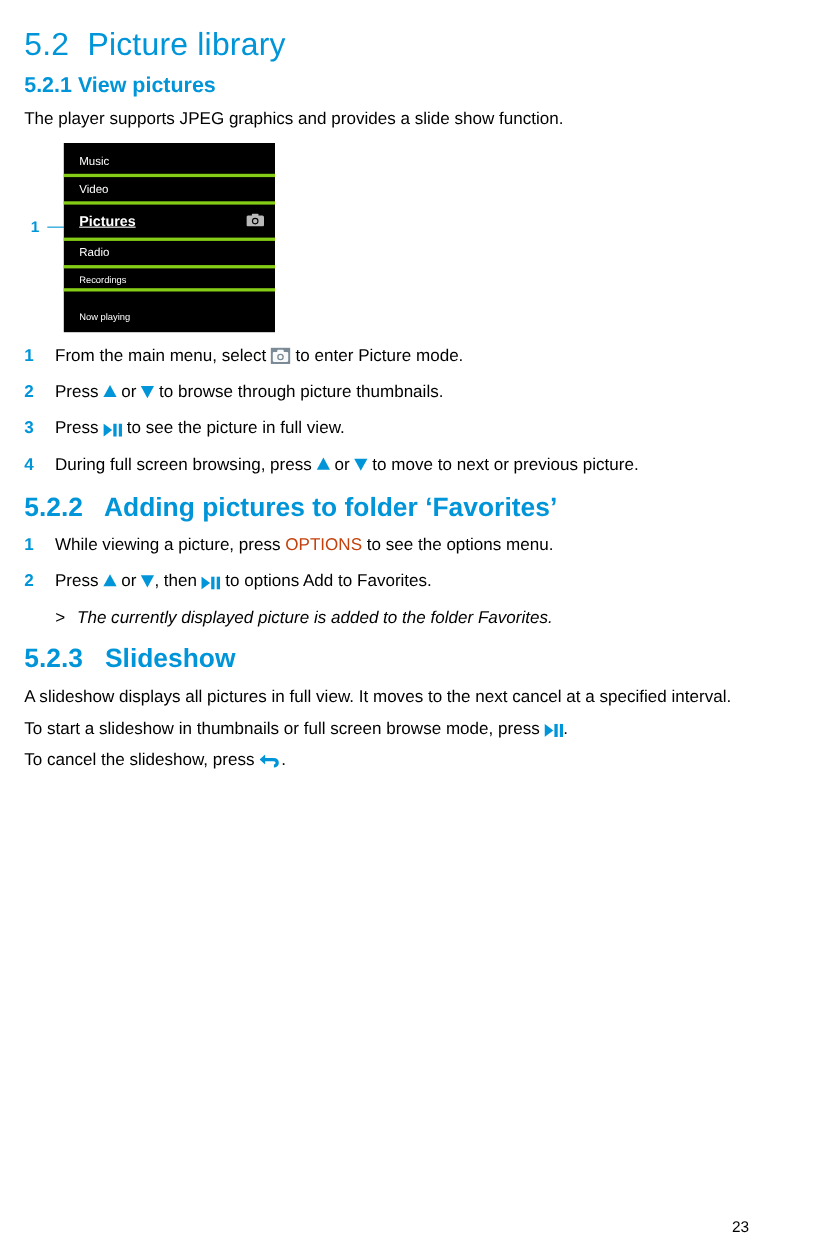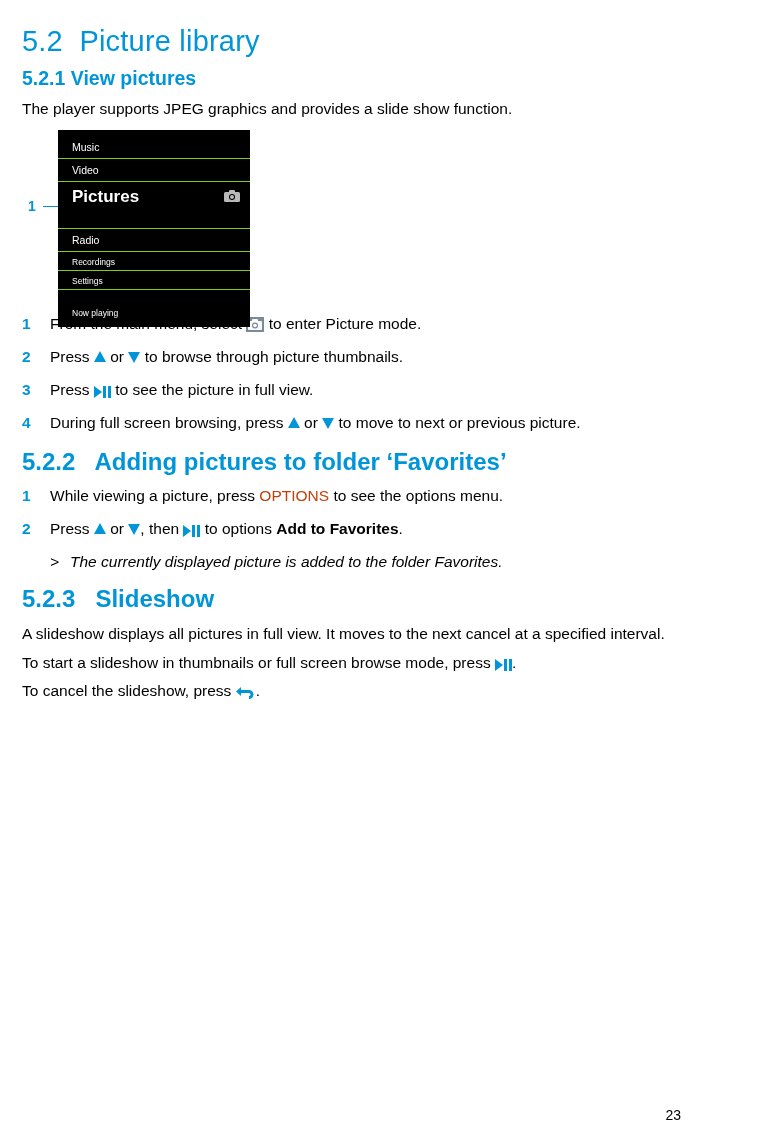--- a/index.html
+++ b/index.html
@@ -65,30 +65,31 @@
       font-family: Arial, sans-serif;
       padding: 6px 0 6px 0;
       box-sizing: border-box;
     }
     .menu-row {
       display: flex;
       align-items: center;
       justify-content: space-between;
       padding: 4px 10px 4px 14px;
       font-size: 10.5px;
-      border-bottom: 1px solid #84cc16;
+      border-bottom: 3px solid #84cc16;
       line-height: 1;
       height: 14px;
     }
     .menu-row.selected {
       font-weight: 700;
-      font-size: 17px;
+      font-size: 13px;
       padding-top: 6px;
-      padding-bottom: 24px;
+      padding-bottom: 8px;
       height: 16px;
+      text-decoration: underline;
     }
     .menu-row.small {
       font-size: 8.5px;
       height: 10px;
       align-items: flex-end;
     }
     .menu-row:last-child { border-bottom: none; margin-top: 13px; }
     .cam-icon {
       display: inline-block;
     }
@@ -139,21 +140,21 @@
       font-style: italic;
     }
     .result-row .gt {
       width: 20px;
       flex-shrink: 0;
       font-style: italic;
     }
     .para {
       margin: 0 0 8px 0;
     }
-    .bold { font-weight: 700; }
+    .bold { font-weight: 400; }
     .options-word { color: #c2410c; }
     .page-num {
       position: absolute;
       bottom: 24px;
       right: 30px;
       font-size: 14px;
     }
     .page-wrap {
       position: relative;
       min-height: 1127px;
@@ -197,23 +198,20 @@
             </svg>
       </span>
     </div>
     <div class="menu-row">
           <span>Radio</span>
         </div>
     <div class="menu-row small">
           <span>Recordings</span>
         </div>
     <div class="menu-row small">
-          <span>Settings</span>
-        </div>
-    <div class="menu-row small">
           <span>Now playing</span>
         </div>
   </div>
 </div>
 
 <ol class="steps">
   <li>
     <span class="num">1</span>
     <span class="body">
       <span>From the main menu, select </span><span class="inline-icon"><svg width="18" height="15" viewBox="0 0 18 15">

